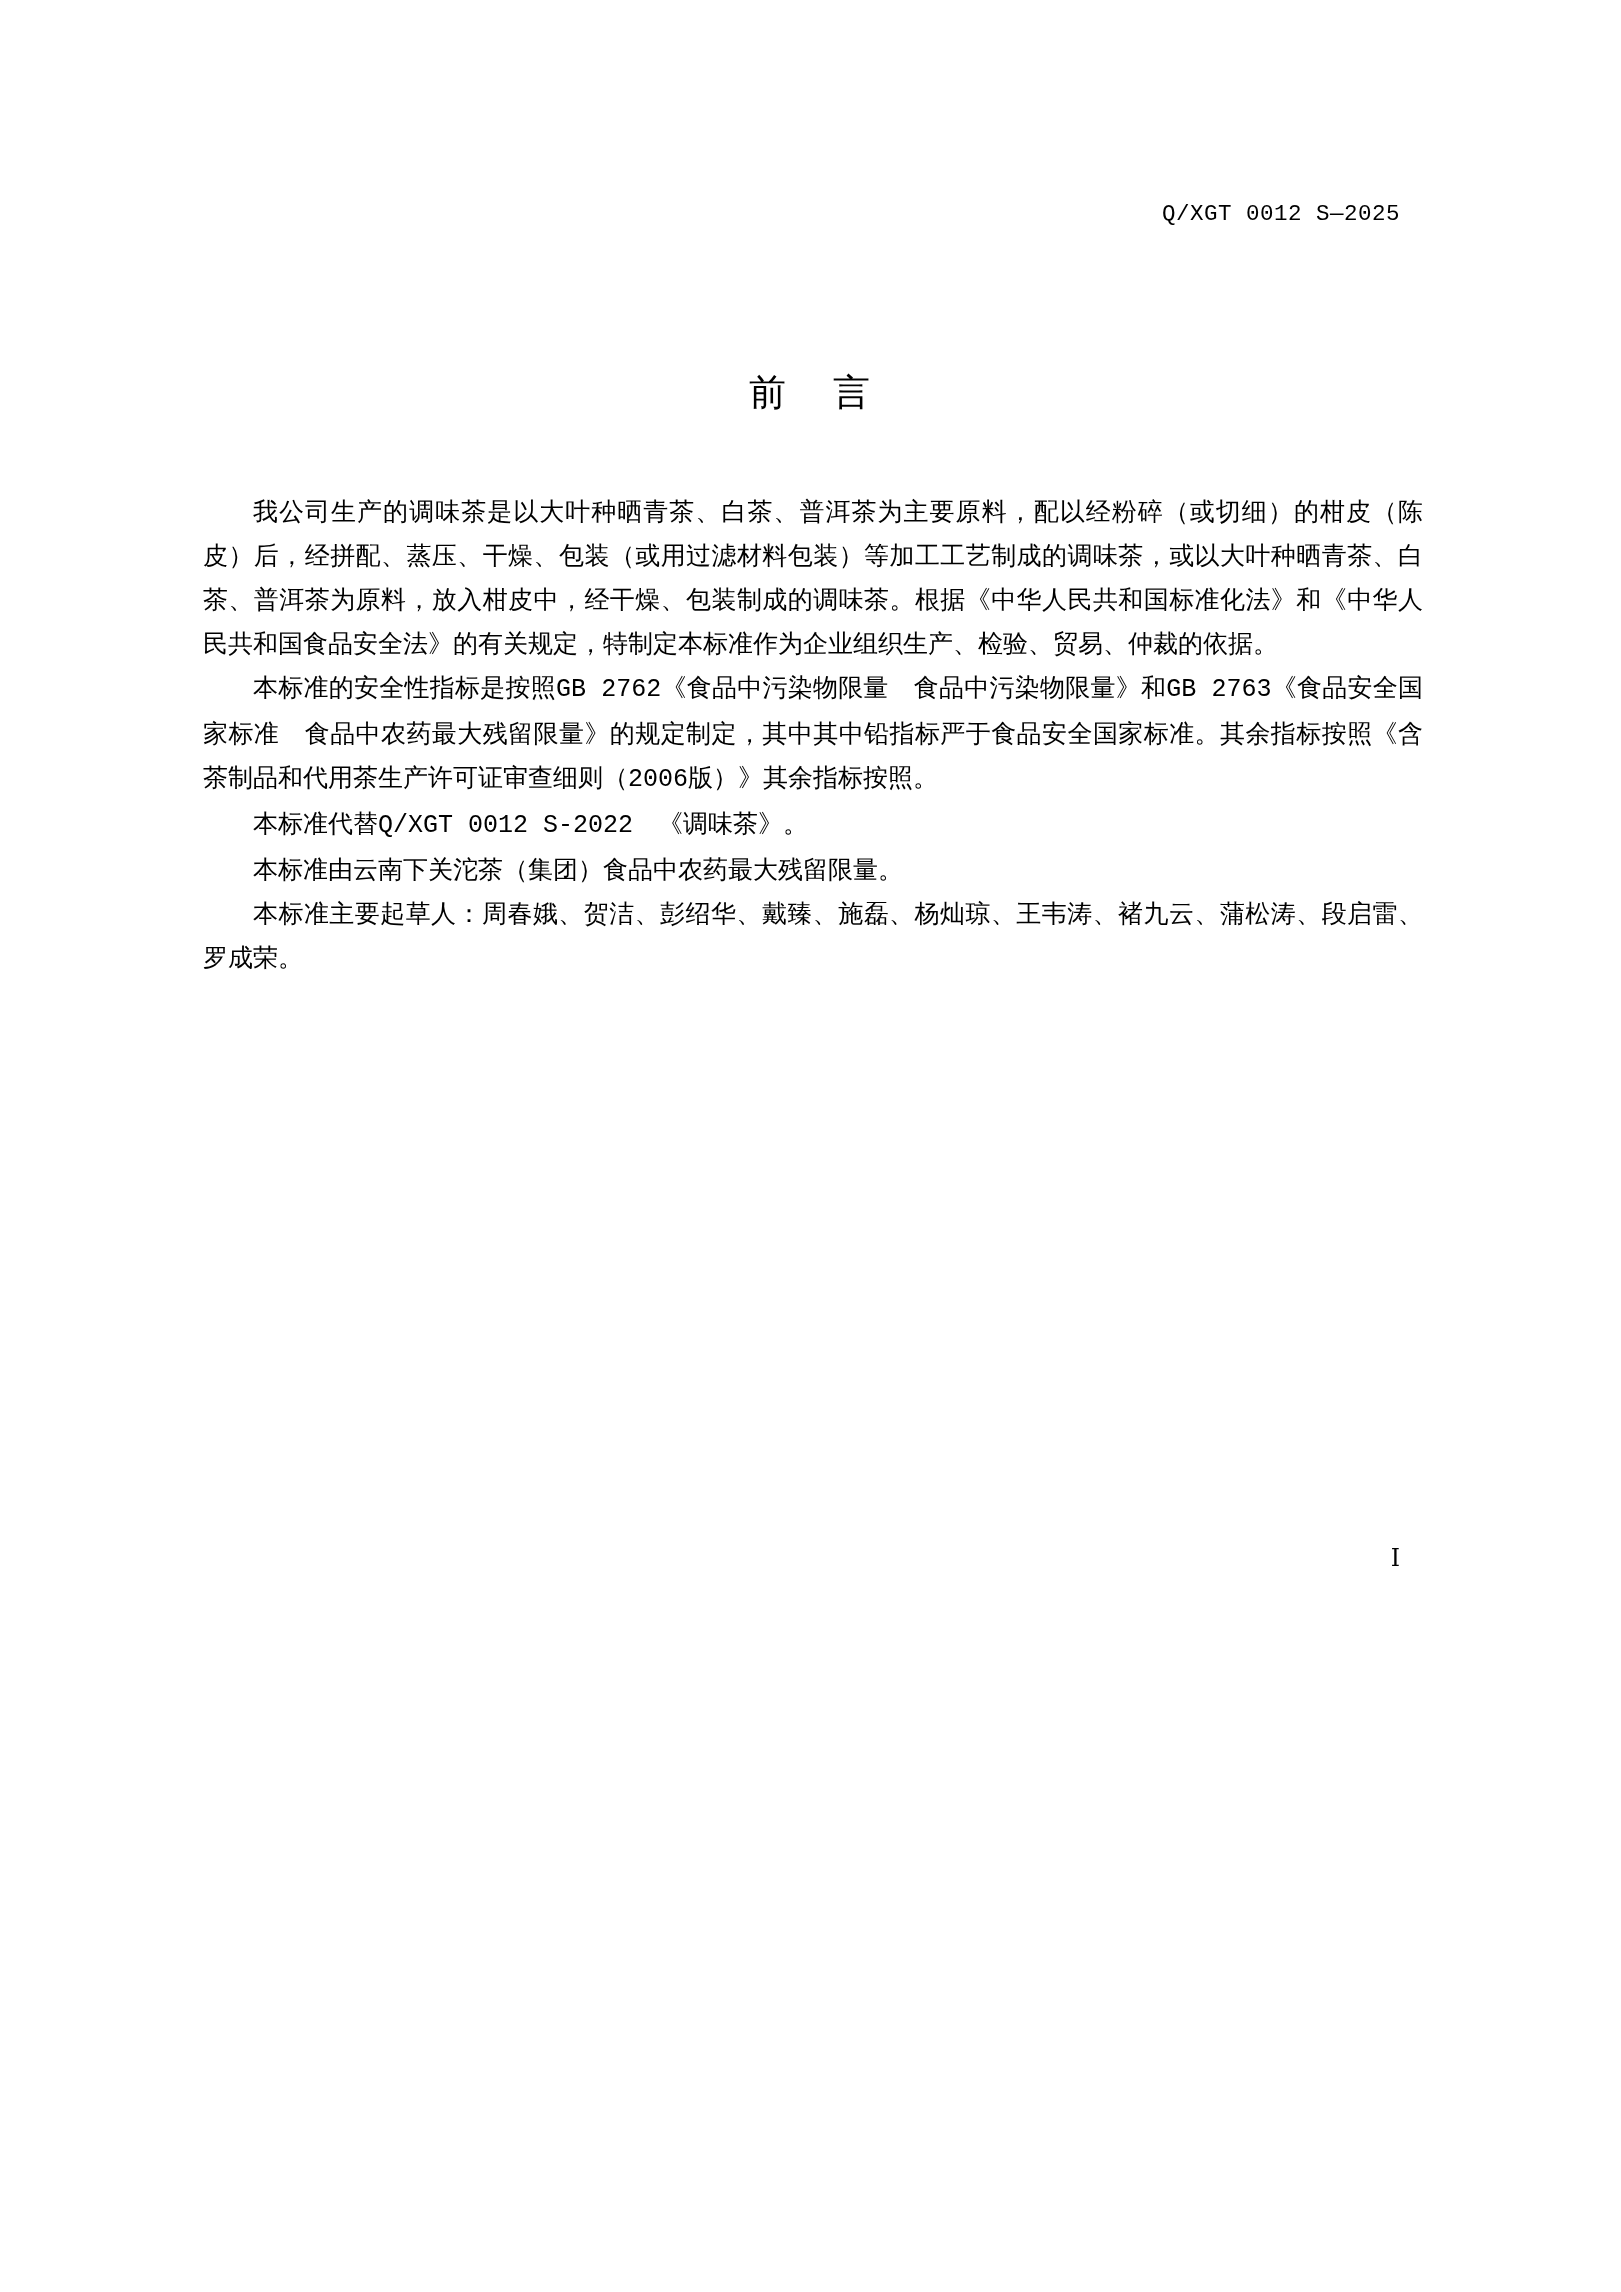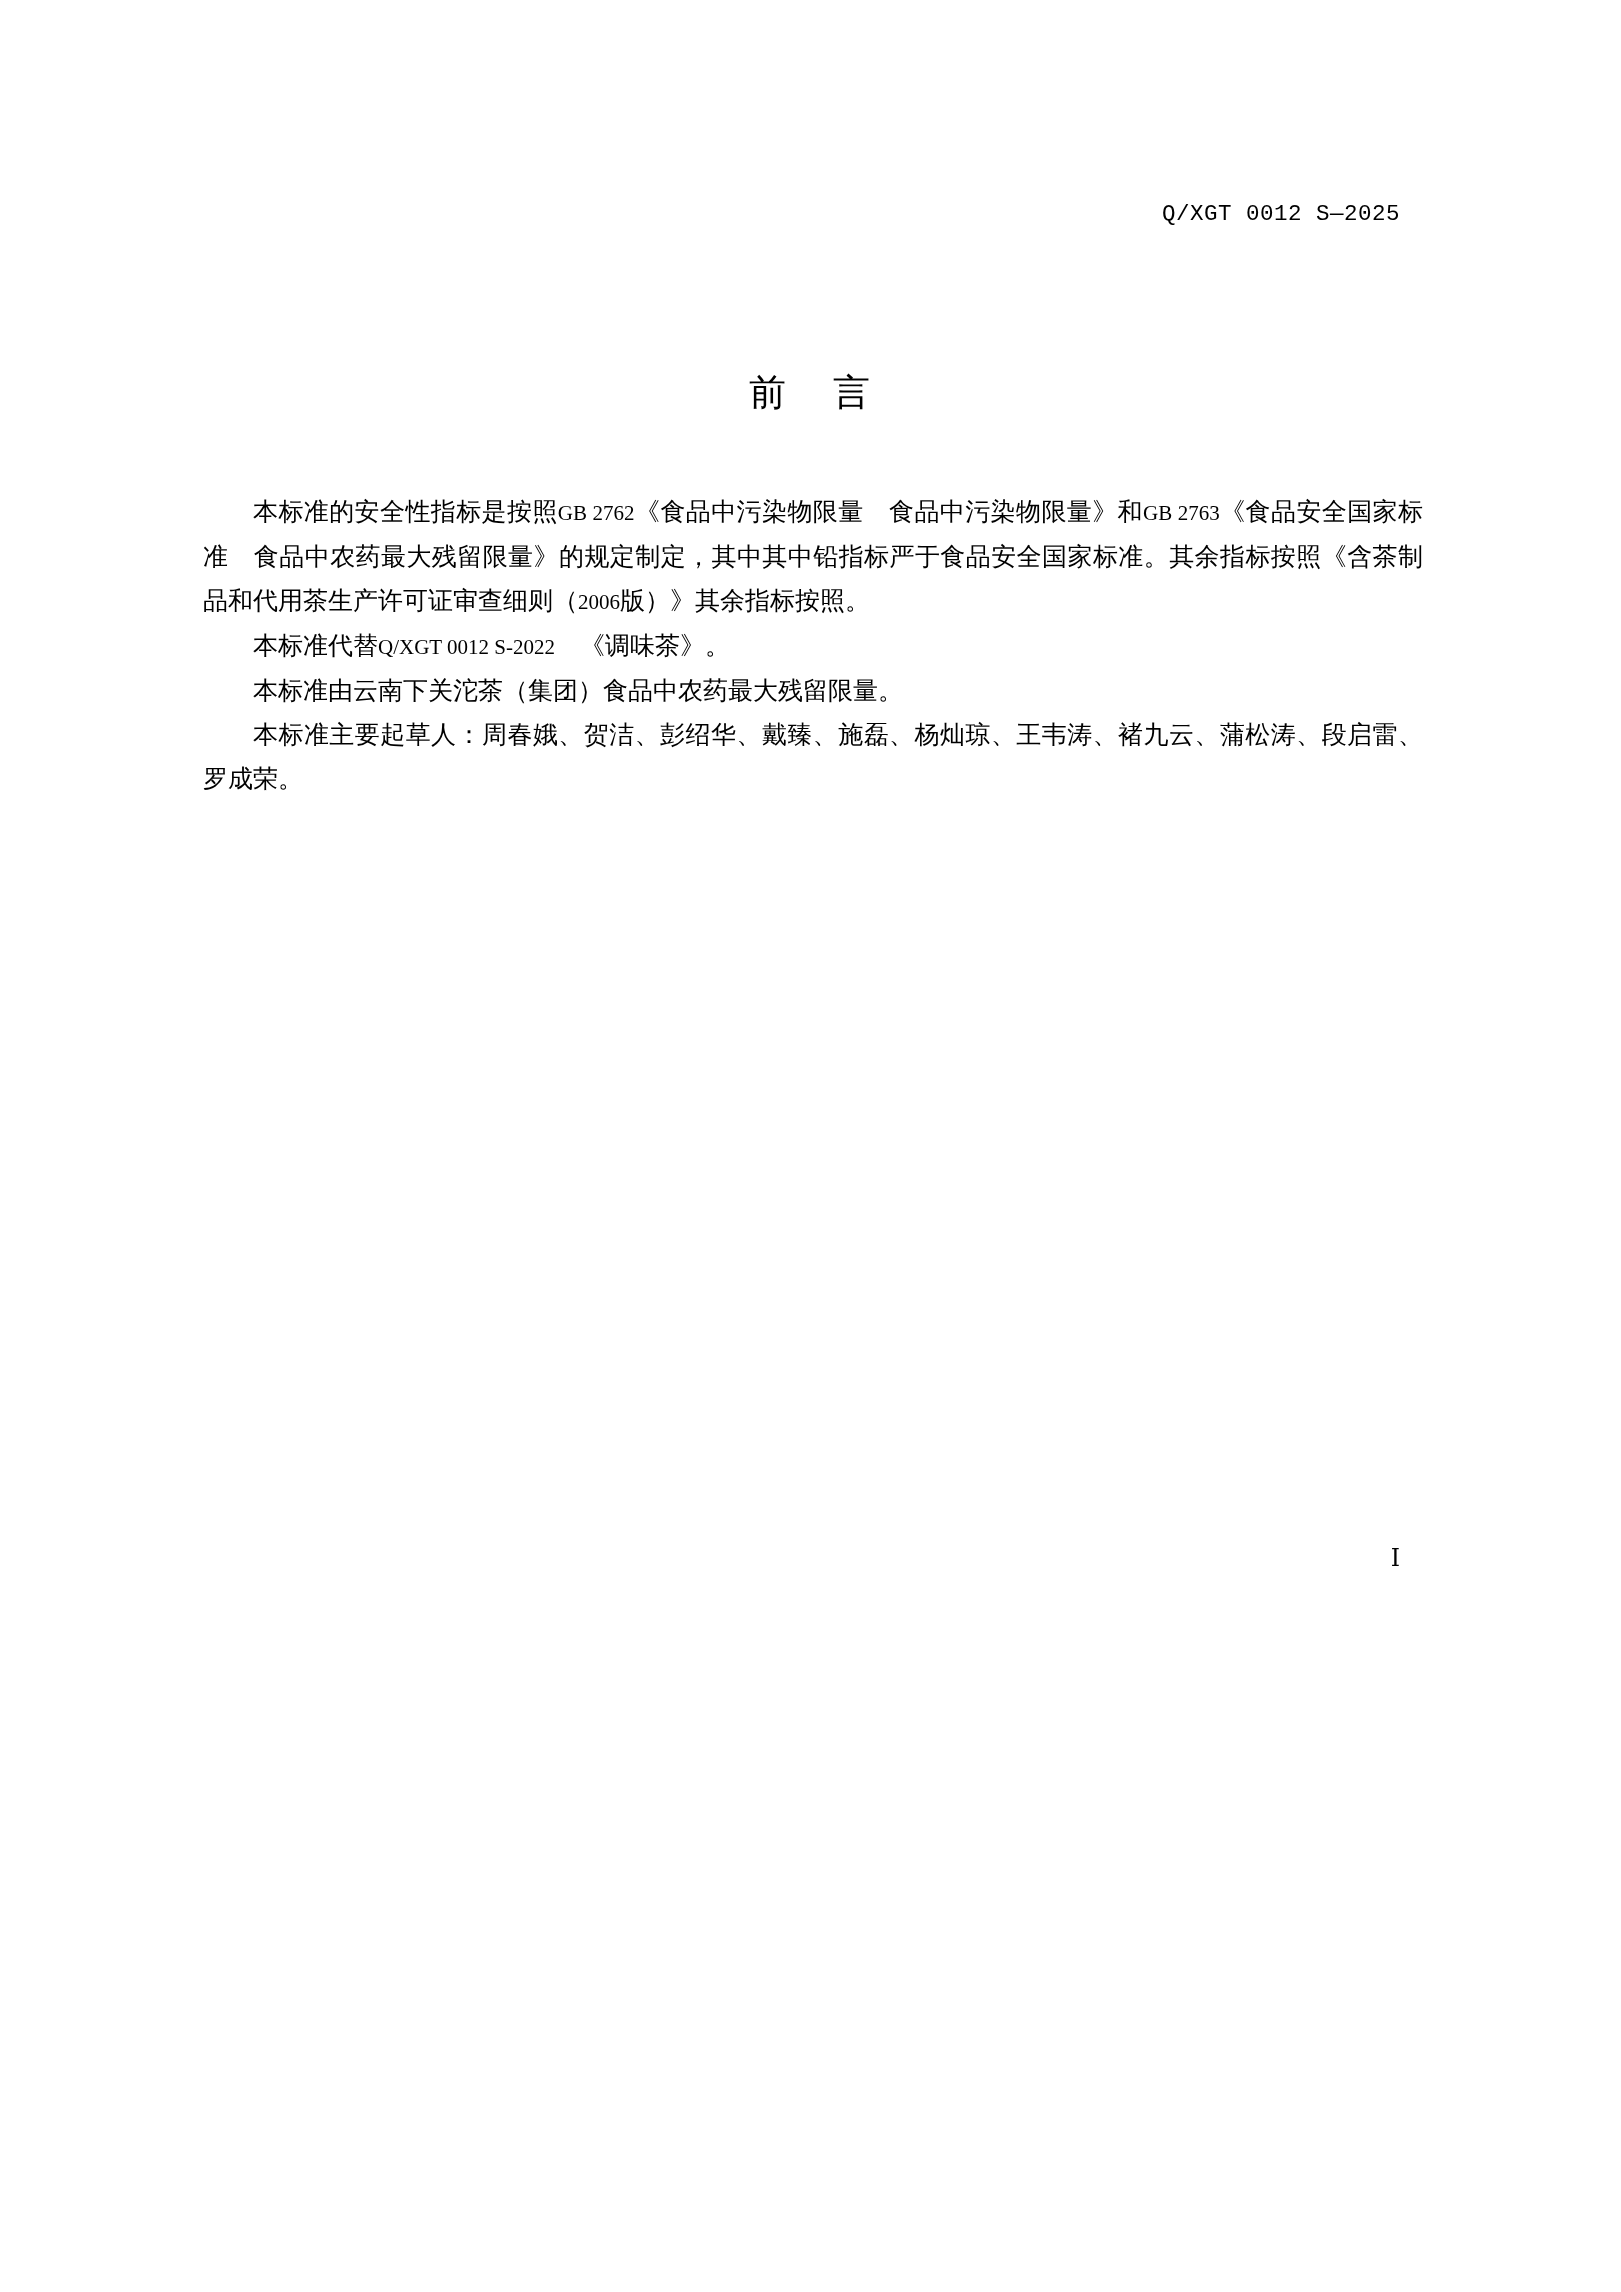--- a/index.html
+++ b/index.html
@@ -52,22 +52,22 @@
     line-height: 44px;
     color: #000000;
     text-align: justify;
     text-justify: inter-ideograph;
   }
   .para {
     margin: 0;
     text-indent: 2em;
   }
   .mono {
-    font-family: Liberation Serif, serif;
-    font-size: 21px;
+    font-family: Liberation Mono, monospace;
+    font-size: 25px;
     letter-spacing: 0;
   }
   .page-number {
     position: absolute;
     bottom: 116px;
     right: 221px;
     font-family: "DejaVu Serif", "Liberation Serif", serif;
     font-size: 23.5px;
     color: #000000;
   }
@@ -78,20 +78,21 @@
 <div class="page">
 
   <div class="header-code">Q/XGT 0012 S—2025</div>
 
   <div class="doc-title">
     <span>前</span><span class="gap"></span><span>言</span>
   </div>
 
   <div class="body-block">
 
+    <p class="para">我公司生产的调味茶是以大叶种晒青茶、白茶、普洱茶为主要原料，配以经粉碎（或切细）的柑皮（陈皮）后，经拼配、蒸压、干燥、包装（或用过滤材料包装）等加工工艺制成的调味茶，或以大叶种晒青茶、白茶、普洱茶为原料，放入柑皮中，经干燥、包装制成的调味茶。根据《中华人民共和国标准化法》和《中华人民共和国食品安全法》的有关规定，特制定本标准作为企业组织生产、检验、贸易、仲裁的依据。</p>
 
     <p class="para">
       <span>本标准的安全性指标是按照</span><span class="mono">GB 2762</span><span>《食品中污染物限量　食品中污染物限量》和</span><span class="mono">GB 2763</span><span>《食品安全国家标准　食品中农药最大残留限量》的规定制定，其中其中铅指标严于食品安全国家标准。其余指标按照《含茶制品和代用茶生产许可证审查细则（</span><span class="mono">2006</span><span>版）》其余指标按照。</span>
     </p>
 
     <p class="para">
       <span>本标准代替</span><span class="mono">Q/XGT 0012 S-2022</span><span>　《调味茶》。</span>
     </p>
 
     <p class="para">本标准由云南下关沱茶（集团）食品中农药最大残留限量。</p>

